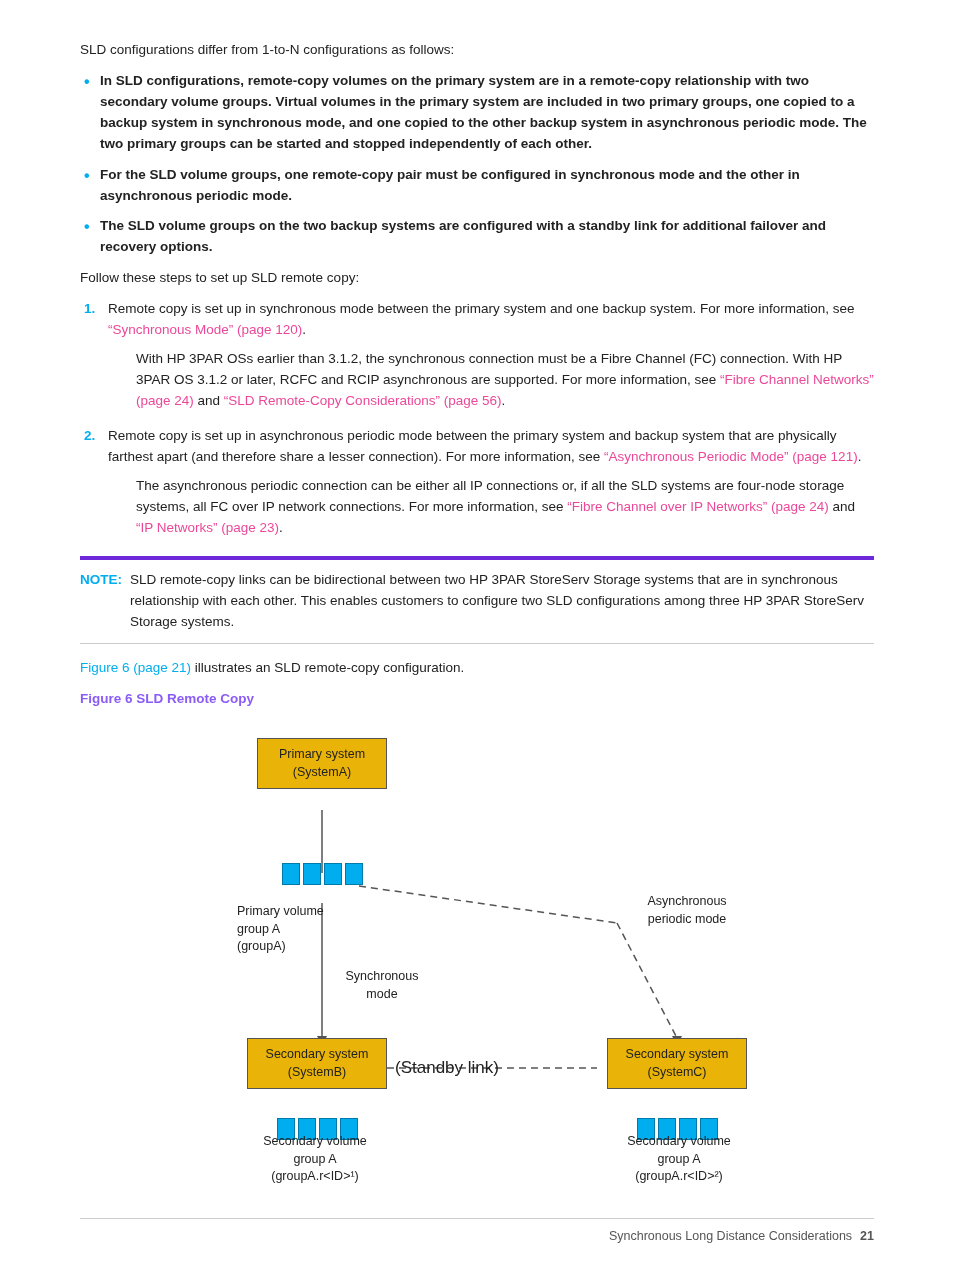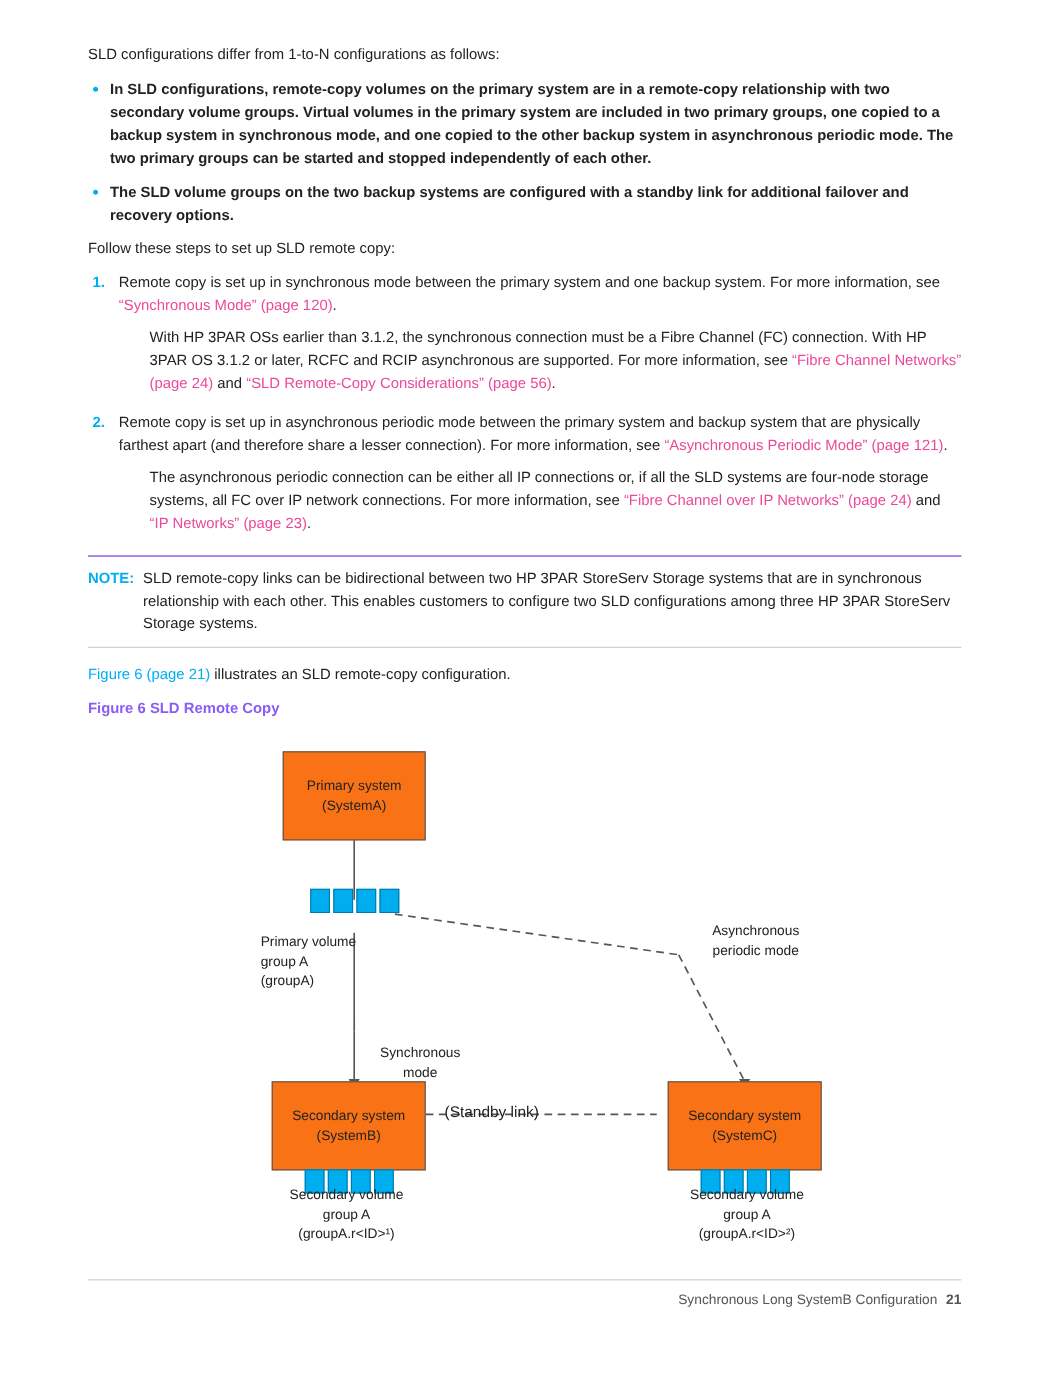--- a/index.html
+++ b/index.html
@@ -13,55 +13,56 @@
       padding: 40px 80px 60px 80px;
     }
     p { margin-bottom: 10px; line-height: 1.55; }
     ul { margin: 8px 0 10px 0; padding-left: 0; list-style: none; font-weight: bold; }
     ul li { padding-left: 20px; margin-bottom: 10px; line-height: 1.55; position: relative; }
     ul li::before { content: "•"; position: absolute; left: 4px; color: #00aeef; font-size: 16px; top: -1px; }
     ol { margin: 8px 0 10px 0; padding-left: 0; list-style: none; counter-reset: ol-counter; }
     ol li { padding-left: 28px; margin-bottom: 14px; line-height: 1.55; position: relative; counter-increment: ol-counter; }
     ol li::before { content: counter(ol-counter) "."; position: absolute; left: 4px; color: #00aeef; font-weight: bold; }
     .link { color: #ec4899; text-decoration: none; }
-    .note-box { border-top: 1px solid #6d28d9; border-bottom: 1px solid #ccc; padding: 10px 0 10px 0; margin: 18px 0 14px 0; display: flex; gap: 8px; line-height: 1.55; }
+    .note-box { border-top: 4px solid #6d28d9; border-bottom: 1px solid #ccc; padding: 10px 0 10px 0; margin: 18px 0 14px 0; display: flex; gap: 8px; line-height: 1.55; }
     .note-label { color: #00aeef; font-weight: bold; white-space: nowrap; }
     .figure-label { color: #8b5cf6; font-weight: bold; margin-bottom: 28px; font-size: 13.5px; }
     .figure-ref { color: #00aeef; }
     .diagram-container { width: 100%; display: flex; justify-content: center; margin-top: 10px; }
     .diagram { position: relative; width: 620px; height: 430px; }
     
-    .box { position: absolute; border: 1px solid #555; background: #f97316; text-align: center; font-size: 12.5px; line-height: 1.4; padding: 22px 8px; }
+    .box { position: absolute; border: 1px solid #555; background: #eab308; text-align: center; font-size: 12.5px; line-height: 1.4; padding: 7px 8px; }
     .box-primary { width: 130px; left: 90px; top: 0; }
     .box-secondary-b { width: 140px; left: 80px; top: 300px; }
     .box-secondary-c { width: 140px; right: 40px; top: 300px; }
     
     .vol-icon { display: flex; gap: 3px; justify-content: center; margin: 5px auto 3px; }
     .vol-bar { width: 18px; height: 22px; background: #00aeef; border: 1px solid #007aaa; }
     
     .label-vol-a { position: absolute; left: 70px; top: 165px; width: 170px; font-size: 12.5px; line-height: 1.4; }
     .label-async { position: absolute; right: 30px; top: 155px; text-align: center; width: 140px; font-size: 12.5px; line-height: 1.4; }
-    .label-sync { position: absolute; left: 160px; top: 230px; text-align: center; width: 110px; font-size: 12.5px; line-height: 1.4; margin-top: 36px; }
-    .label-standby { position: absolute; left: 220px; top: 318px; text-align: center; width: 120px; font-size: 14px; line-height: 1.4; }
+    .label-sync { position: absolute; left: 160px; top: 230px; text-align: center; width: 110px; font-size: 12.5px; line-height: 1.4; }
+    .label-standby { position: absolute; left: 220px; top: 318px; text-align: center; width: 120px; font-size: 17px; line-height: 1.4; }
     .label-vol-b { position: absolute; left: 58px; top: 395px; text-align: center; width: 180px; font-size: 12.5px; line-height: 1.4; }
     .label-vol-c { position: absolute; right: 18px; top: 395px; text-align: center; width: 180px; font-size: 12.5px; line-height: 1.4; }
     
     svg.diagram-svg { position: absolute; top: 0; left: 0; width: 100%; height: 100%; pointer-events: none; }
     .page-footer { margin-top: 50px; display: flex; justify-content: flex-end; align-items: center; font-size: 12.5px; color: #555; border-top: 1px solid #ccc; padding-top: 10px; }
     .footer-text { margin-right: 8px; }
     .footer-page { font-weight: bold; }
     .sub-para { margin-top: 8px; margin-bottom: 8px; padding-left: 28px; line-height: 1.55; }
   </style>
 </head>
 <body>
 
 <p>SLD configurations differ from 1-to-N configurations as follows:</p>
 
 <ul>
   <li>In SLD configurations, remote-copy volumes on the primary system are in a remote-copy relationship with two secondary volume groups. Virtual volumes in the primary system are included in two primary groups, one copied to a backup system in synchronous mode, and one copied to the other backup system in asynchronous periodic mode. The two primary groups can be started and stopped independently of each other.</li>
+  <li>For the SLD volume groups, one remote-copy pair must be configured in synchronous mode and the other in asynchronous periodic mode.</li>
   <li>The SLD volume groups on the two backup systems are configured with a standby link for additional failover and recovery options.</li>
 </ul>
 
 <p>Follow these steps to set up SLD remote copy:</p>
 
 <ol>
   <li>
     <span>Remote copy is set up in synchronous mode between the primary system and one backup system. For more information, see </span><a class="link">“Synchronous Mode” (page 120)</a><span>.</span>
     <p class="sub-para">
       <span>With HP 3PAR OSs earlier than 3.1.2, the synchronous connection must be a Fibre Channel (FC) connection. With HP 3PAR OS 3.1.2 or later, RCFC and RCIP asynchronous are supported. For more information, see </span><a class="link">“Fibre Channel Networks” (page 24)</a><span> and </span><a class="link">“SLD Remote-Copy Considerations” (page 56)</a><span>.</span>
@@ -176,15 +177,15 @@
     <div class="label-vol-c">
       <span style="white-space:pre-line;">Secondary volume
 group A
 (groupA.r&lt;ID&gt;²)</span>
     </div>
 
   </div>
 </div>
 
 <div class="page-footer">
-  <span class="footer-text">Synchronous Long SystemB Configuration</span>
+  <span class="footer-text">Synchronous Long Distance Considerations</span>
   <span class="footer-page">21</span>
 </div>
 
 </body></html>

